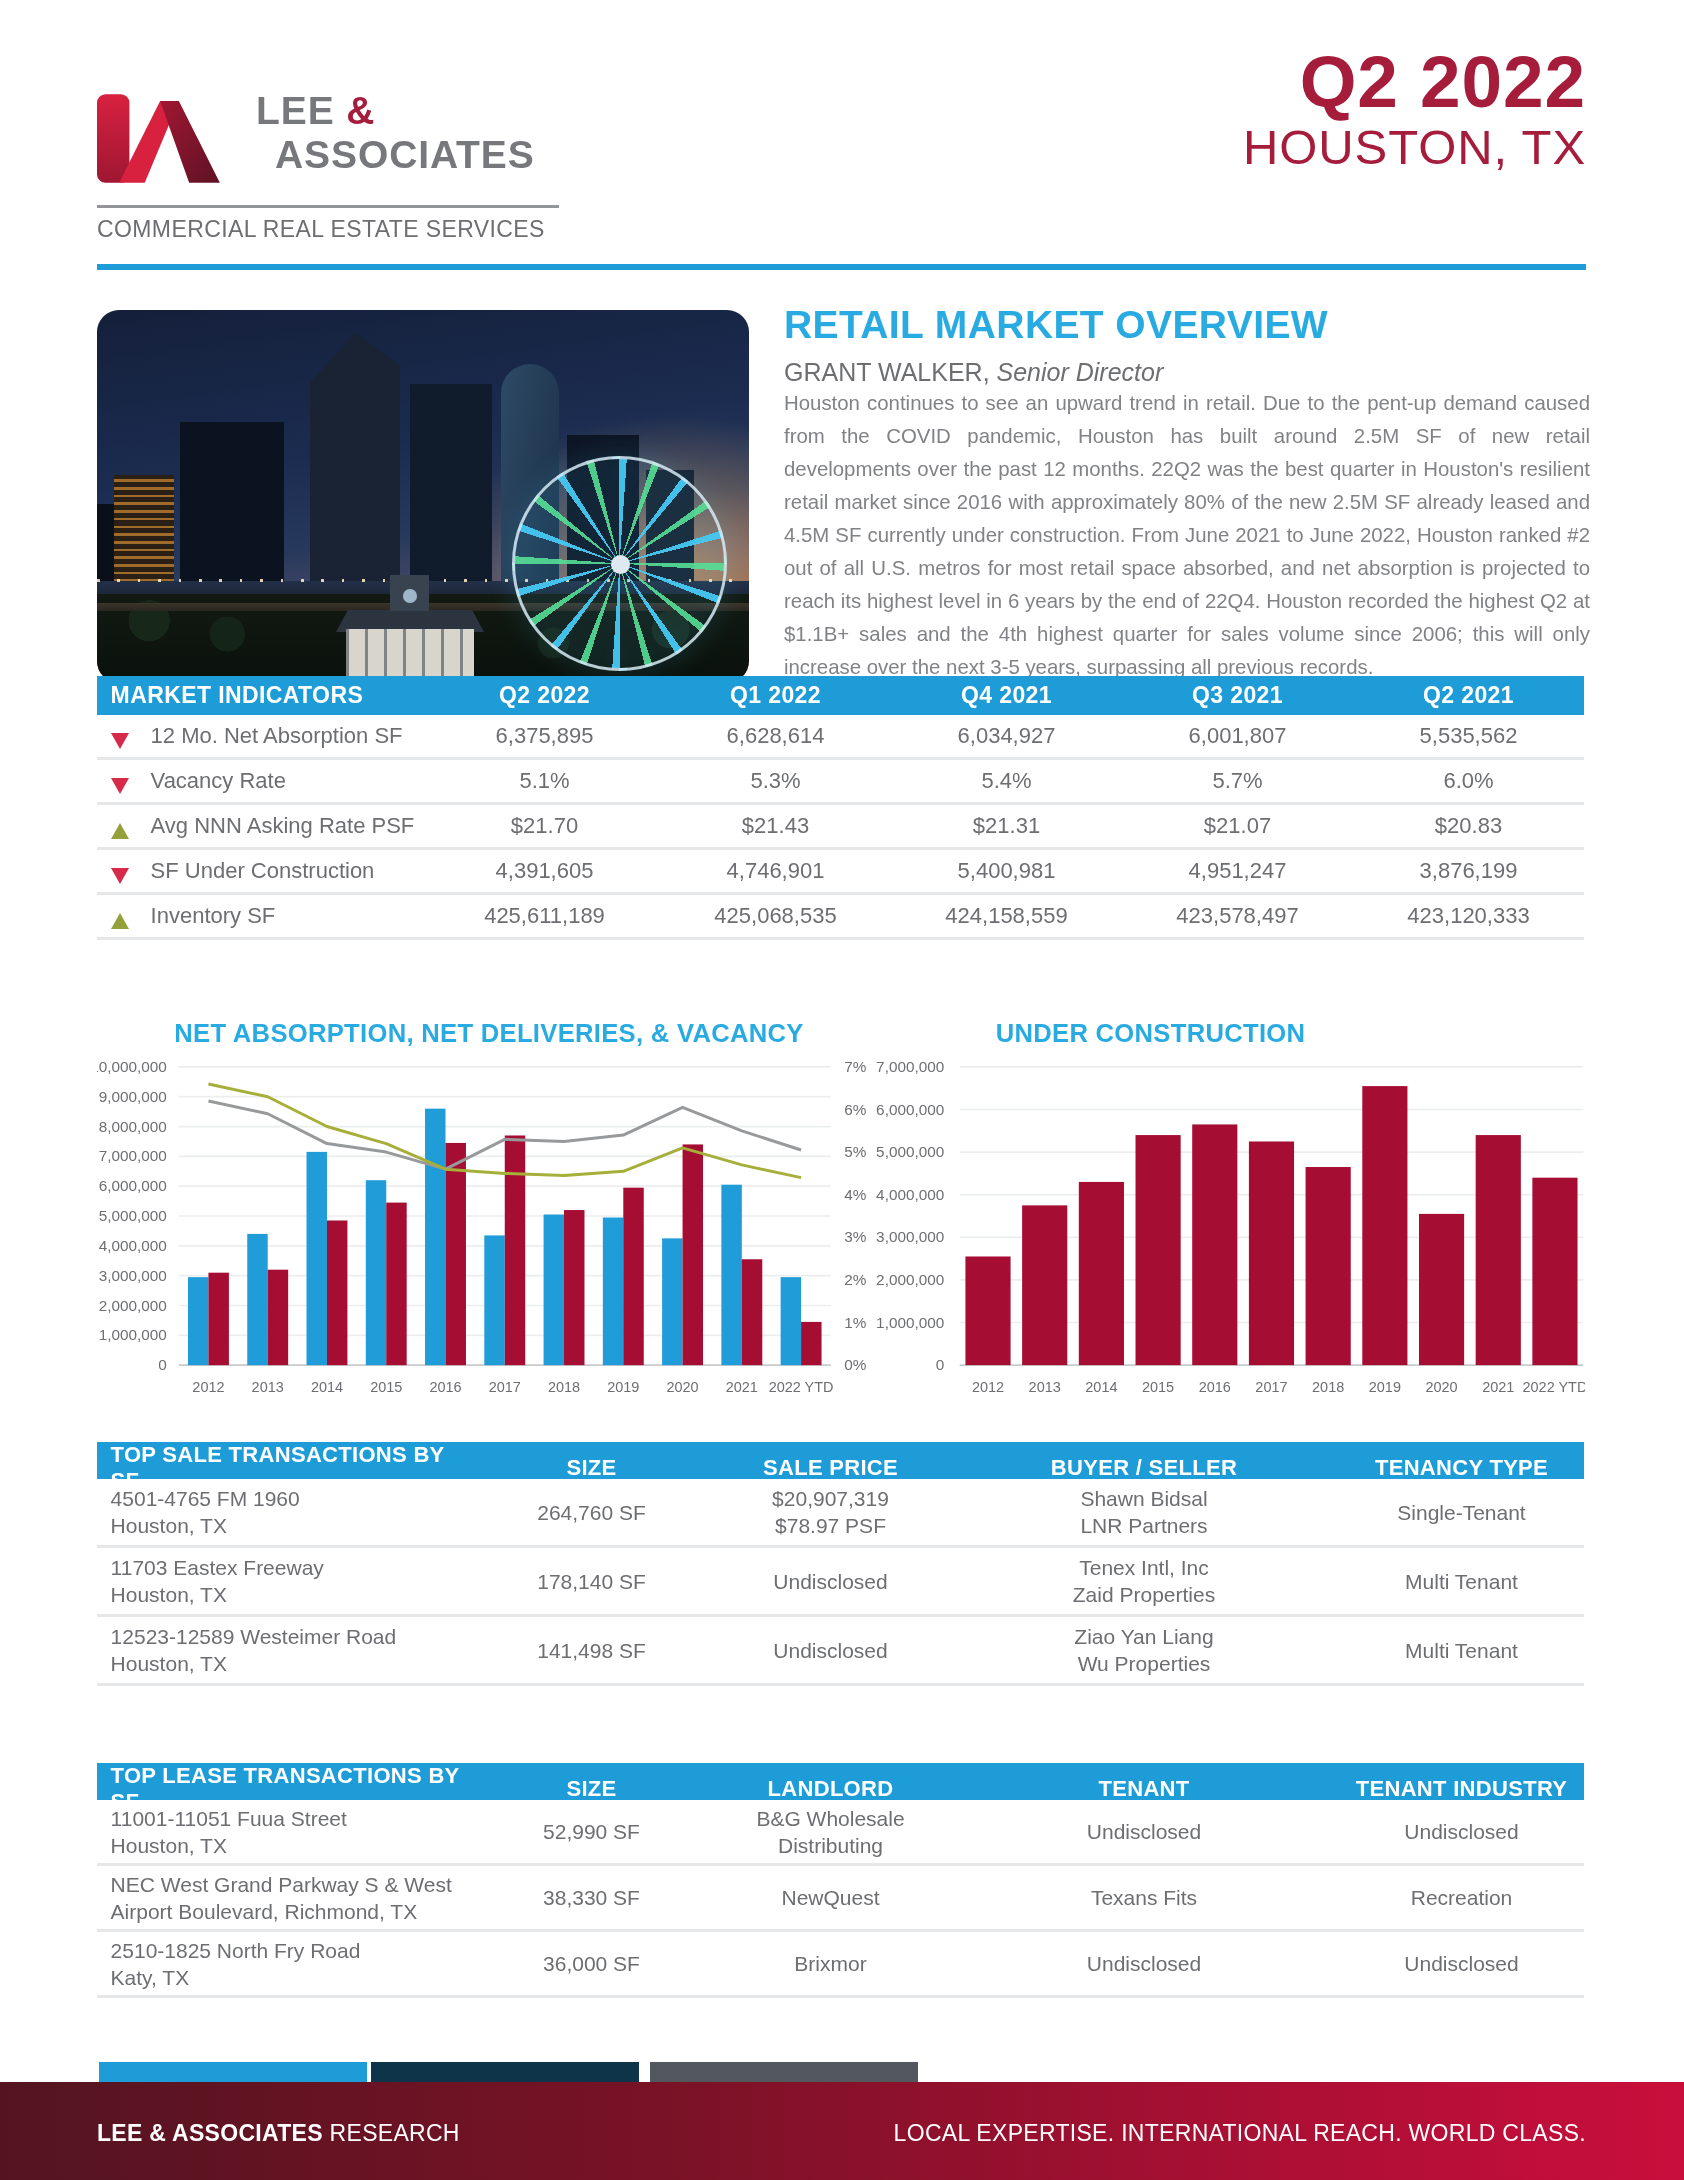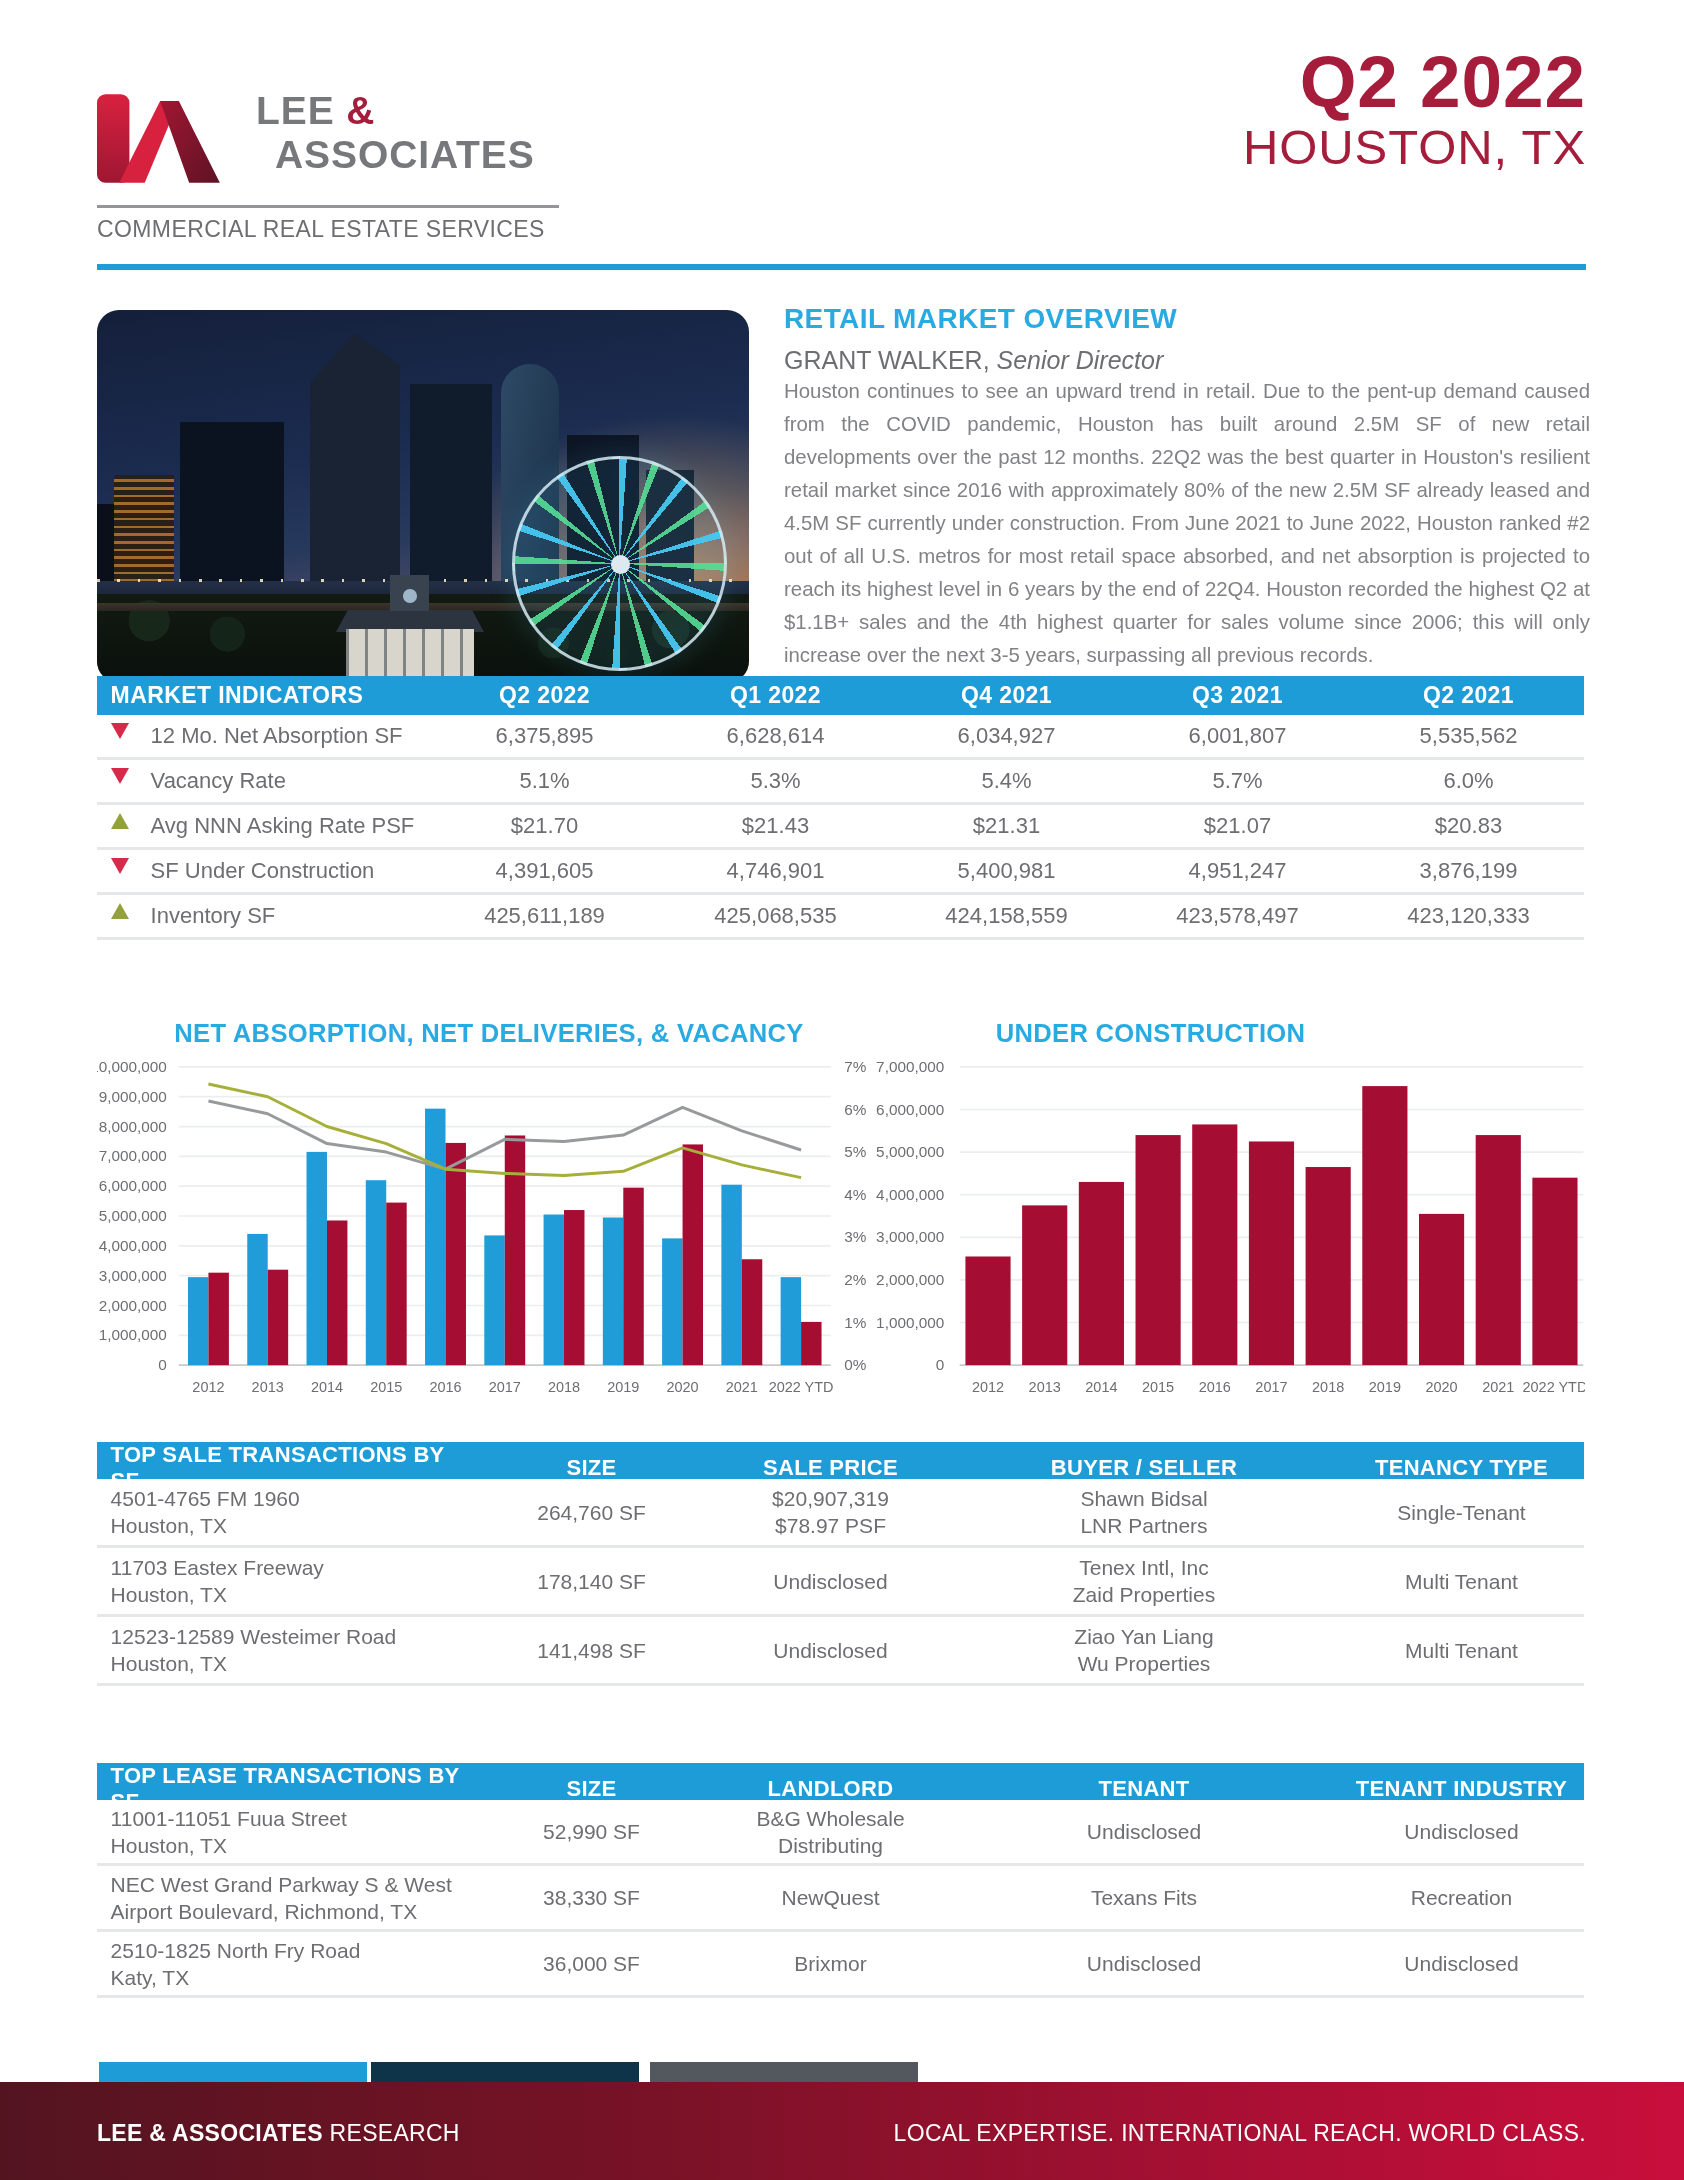--- a/index.html
+++ b/index.html
@@ -63,37 +63,37 @@
   .pav-tower { position:absolute; left:293px; bottom:72px; width:39px; height:36px; background:#39424F; }
   .pav-clock { position:absolute; left:306px; bottom:80px; width:13.6px; height:13.6px; border-radius:50%; background:#9FB6C9; }
   .wheel { position:absolute; right:22px; bottom:12px; width:215px; height:215px; border-radius:50%;
         border:3.4px solid rgba(215,235,245,.85);
         background:repeating-conic-gradient(rgba(70,200,242,.95) 0deg 4deg, rgba(10,20,35,0) 4deg 18deg,
                    rgba(86,222,150,.9) 18deg 22deg, rgba(10,20,35,0) 22deg 36deg);
         filter:drop-shadow(0 0 12px rgba(70,200,242,.45)); }
   .hub { position:absolute; right:119px; bottom:109px; width:19px; height:19px; border-radius:50%; background:#DDE8EF; }
 
   .ov-col { position:absolute; left:784px; top:303px; width:806px; }
-  .ov-title { font-size:28px; font-weight:bold; color:#29ABE2; letter-spacing:0.4px; }
+  .ov-title { font-size:39px; font-weight:bold; color:#29ABE2; letter-spacing:0.4px; }
   .ov-byline { margin-top:11px; font-size:25px; color:#6D6E71; }
   .ov-byline .role { font-style:italic; }
   .ov-body { font-size:20.4px; line-height:33px; color:#808285; text-align:justify; }
 
   
   .tbl { position:absolute; left:97px; width:1487px; }
   .tbl-head { display:grid; align-items:center; background:#1E9CD7; color:#fff; font-weight:bold; }
   .tbl-row { display:grid; align-items:center; color:#6D6E71; border-bottom:3.4px solid #E6E7E8; }
   .cell-l { padding-left:13.6px; text-align:left; }
   .cell-c { text-align:center; }
   .cell-line { display:block; }
 
   .mi { top:676px; }
   .mi .tbl-head { grid-template-columns:332px repeat(5,1fr); height:39px; font-size:23px; letter-spacing:0.4px; }
   .mi .tbl-row { grid-template-columns:332px repeat(5,1fr); height:45px; font-size:22px; }
-  .mi-label { display:flex; align-items:flex-start; gap:22px; padding-left:13.6px; }
+  .mi-label { display:flex; align-items:flex-end; gap:22px; padding-left:13.6px; }
   .trend { width:0; height:0; display:inline-block; }
   .trend.down { border-left:9.4px solid transparent; border-right:9.4px solid transparent; border-top:16px solid #D7294A; }
   .trend.up { border-left:9.4px solid transparent; border-right:9.4px solid transparent; border-bottom:16px solid #94A13B; }
 
   .tx .tbl-head { grid-template-columns:375px 239px 239px 388px 247px; height:37px; font-size:22px; letter-spacing:0.3px; }
   .tx .tbl-row { grid-template-columns:375px 239px 239px 388px 247px; font-size:21px; line-height:27px; }
   .sale { top:1442px; }
   .sale .tbl-row { min-height:69px; }
   .lease { top:1763px; }
   .lease .tbl-row { min-height:66px; }

